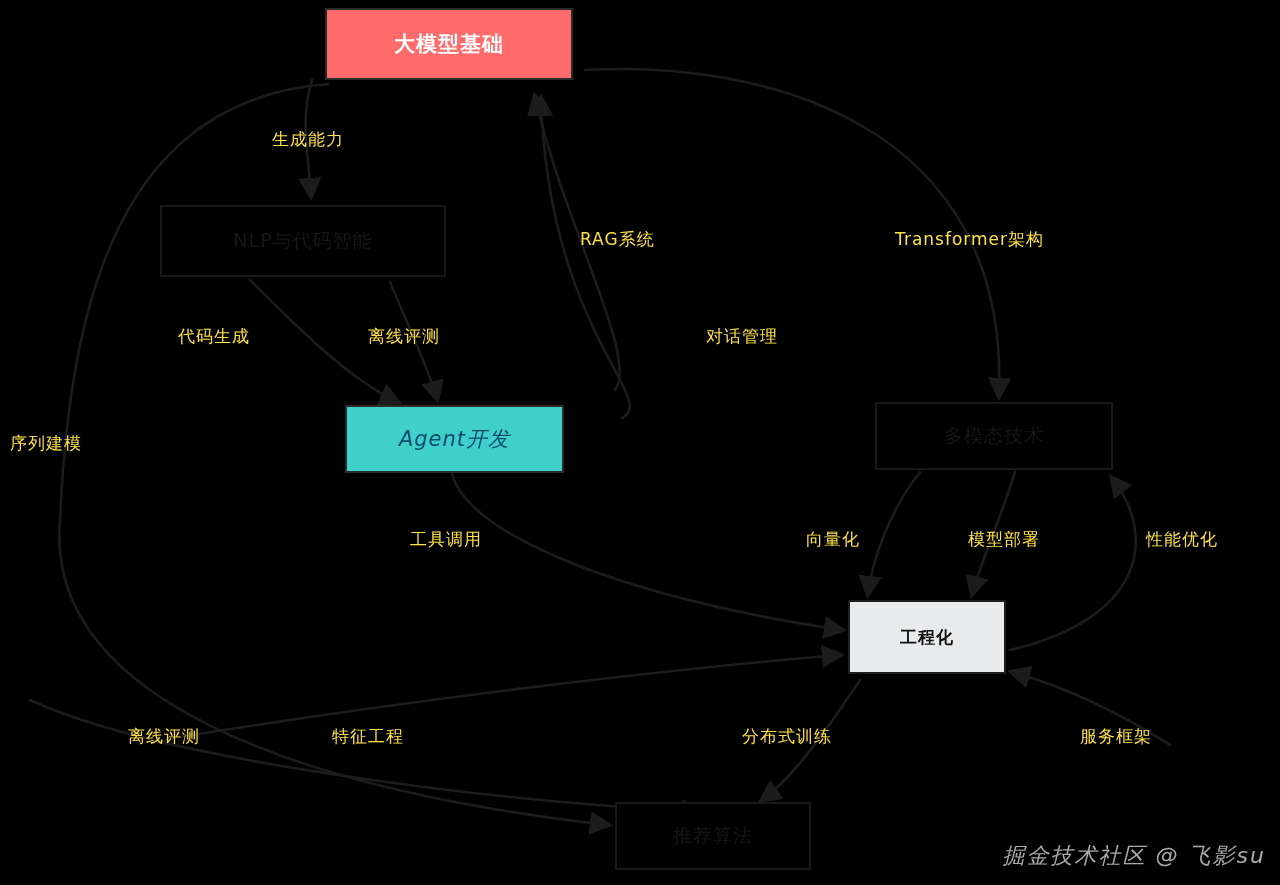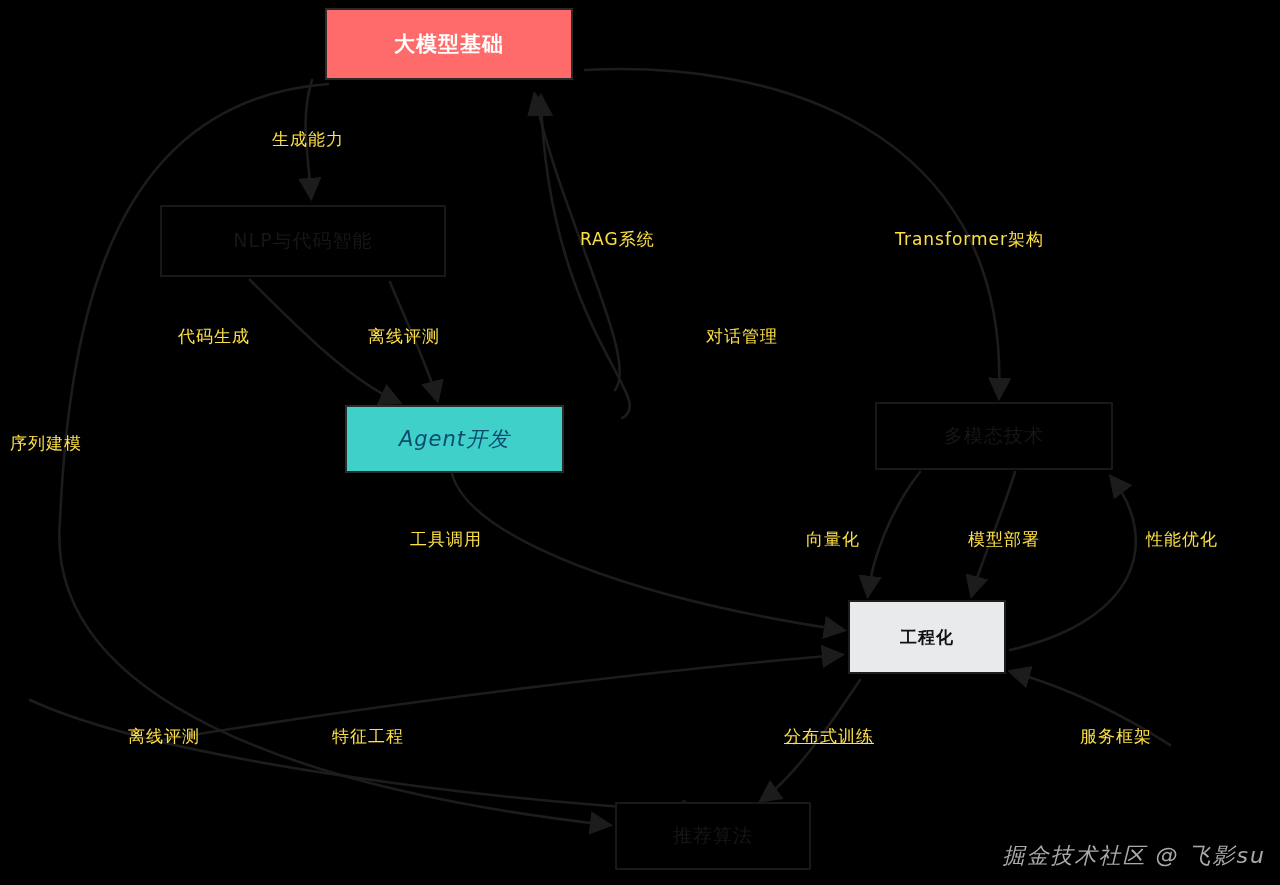--- a/index.html
+++ b/index.html
@@ -80,17 +80,17 @@
   <div class="elabel" style="left:178px;top:325px;">代码生成</div>
   <div class="elabel" style="left:368px;top:325px;">离线评测</div>
   <div class="elabel" style="left:706px;top:325px;">对话管理</div>
   <div class="elabel" style="left:10px;top:432px;">序列建模</div>
   <div class="elabel" style="left:410px;top:528px;">工具调用</div>
   <div class="elabel" style="left:806px;top:528px;">向量化</div>
   <div class="elabel" style="left:968px;top:528px;">模型部署</div>
   <div class="elabel" style="left:1146px;top:528px;">性能优化</div>
   <div class="elabel" style="left:128px;top:725px;">离线评测</div>
   <div class="elabel" style="left:332px;top:725px;">特征工程</div>
-  <div class="elabel" style="left:784px;top:725px;text-decoration:underline;">分布式训练</div>
+  <div class="elabel" style="left:742px;top:725px;">分布式训练</div>
   <div class="elabel" style="left:1080px;top:725px;">服务框架</div>
 
   <div id="watermark">掘金技术社区 @ 飞影su</div>
 </div>
 
 </body></html>

